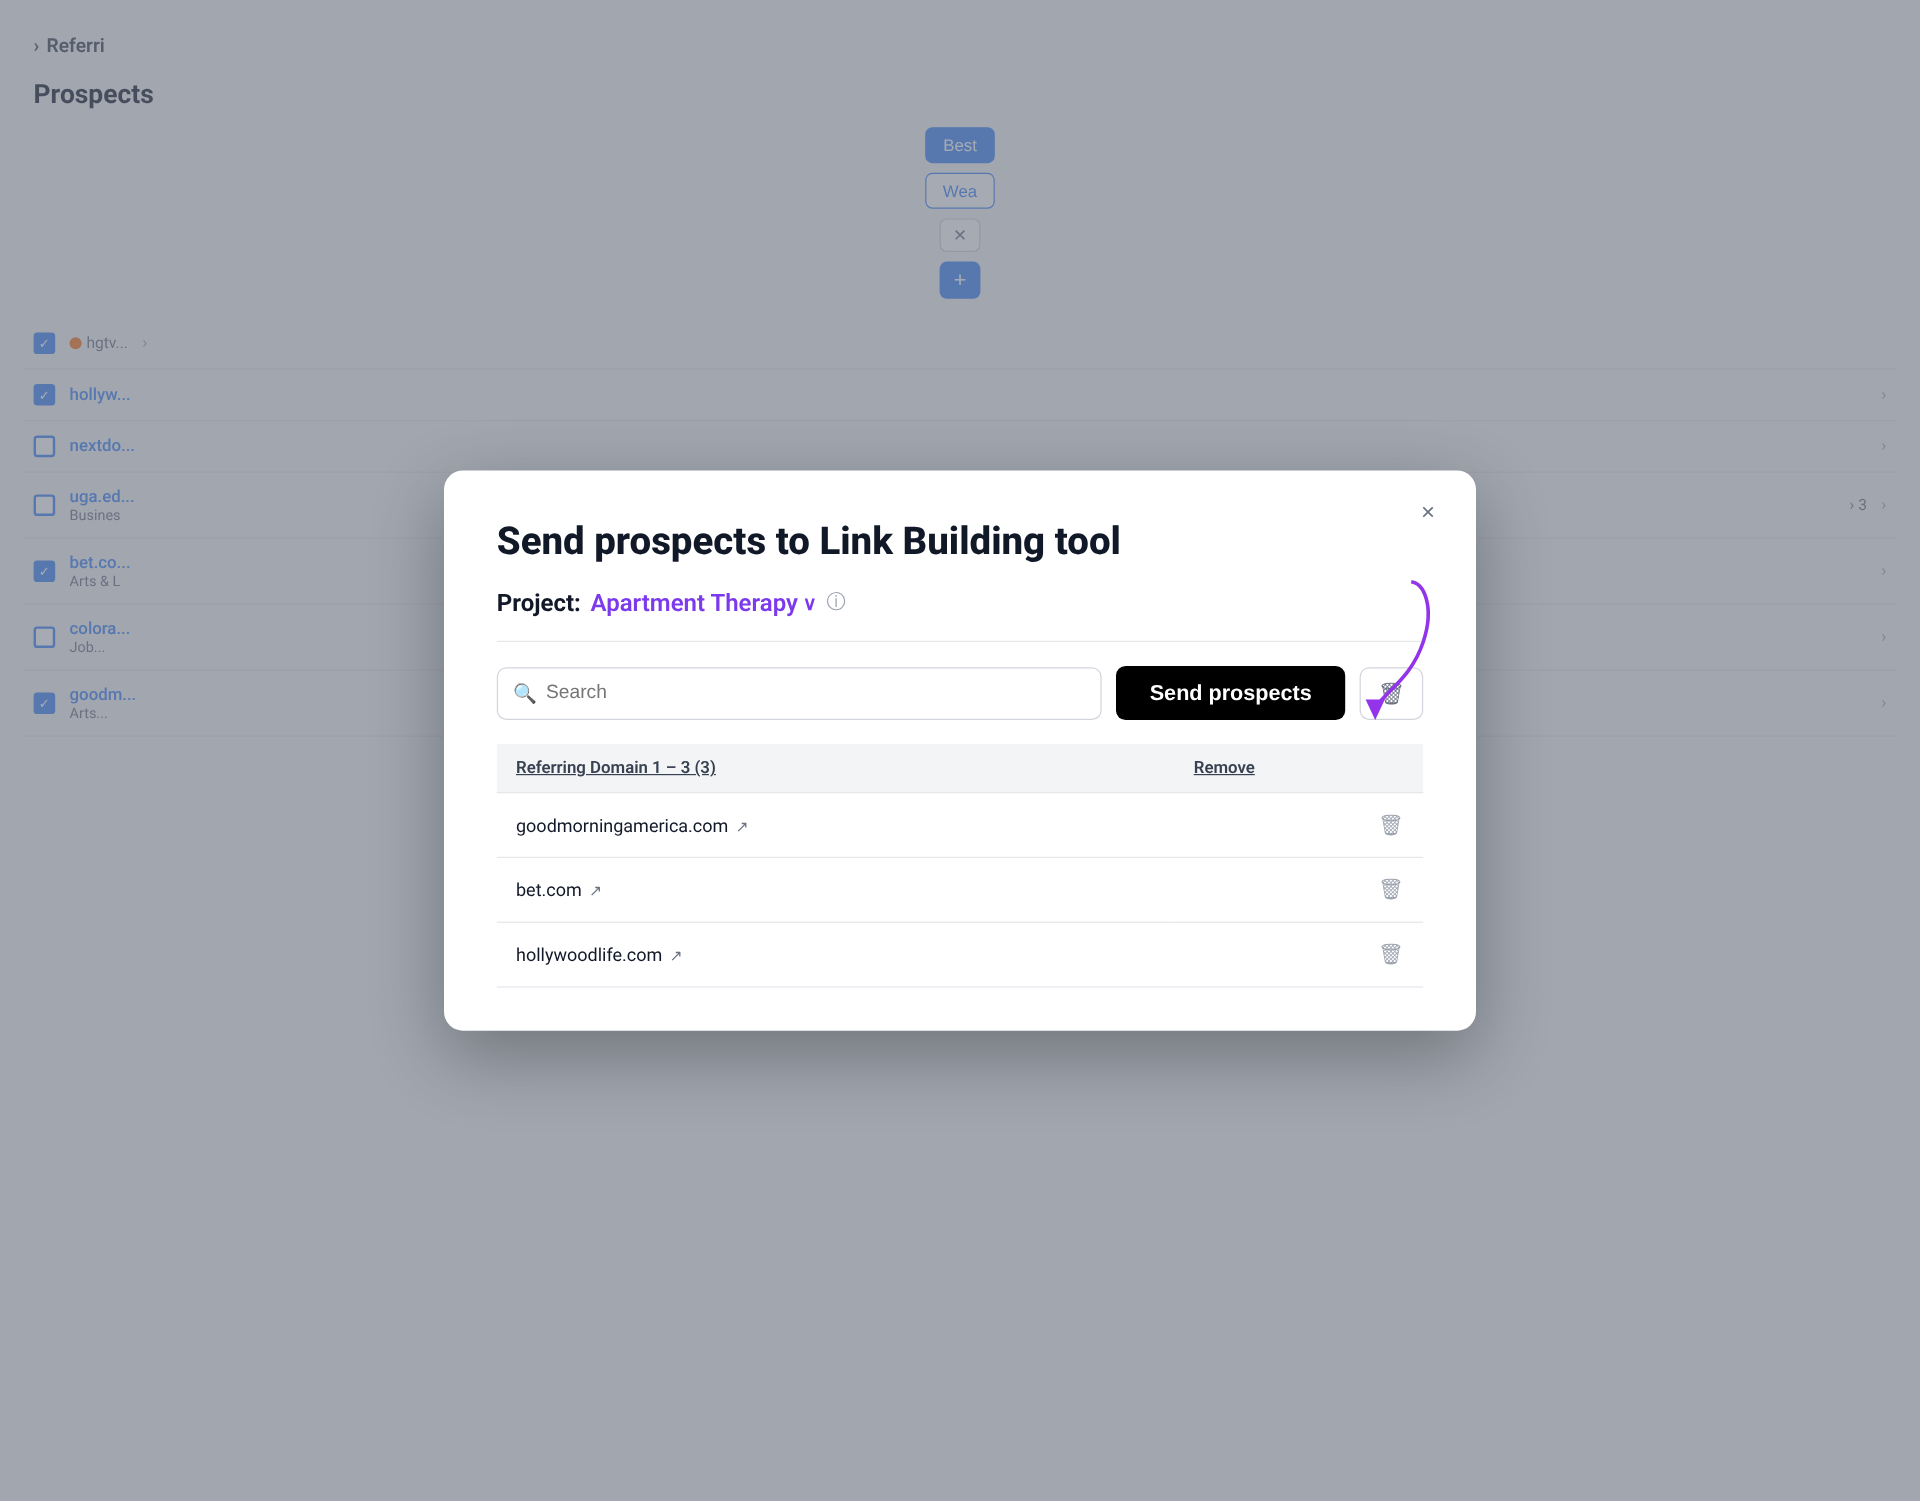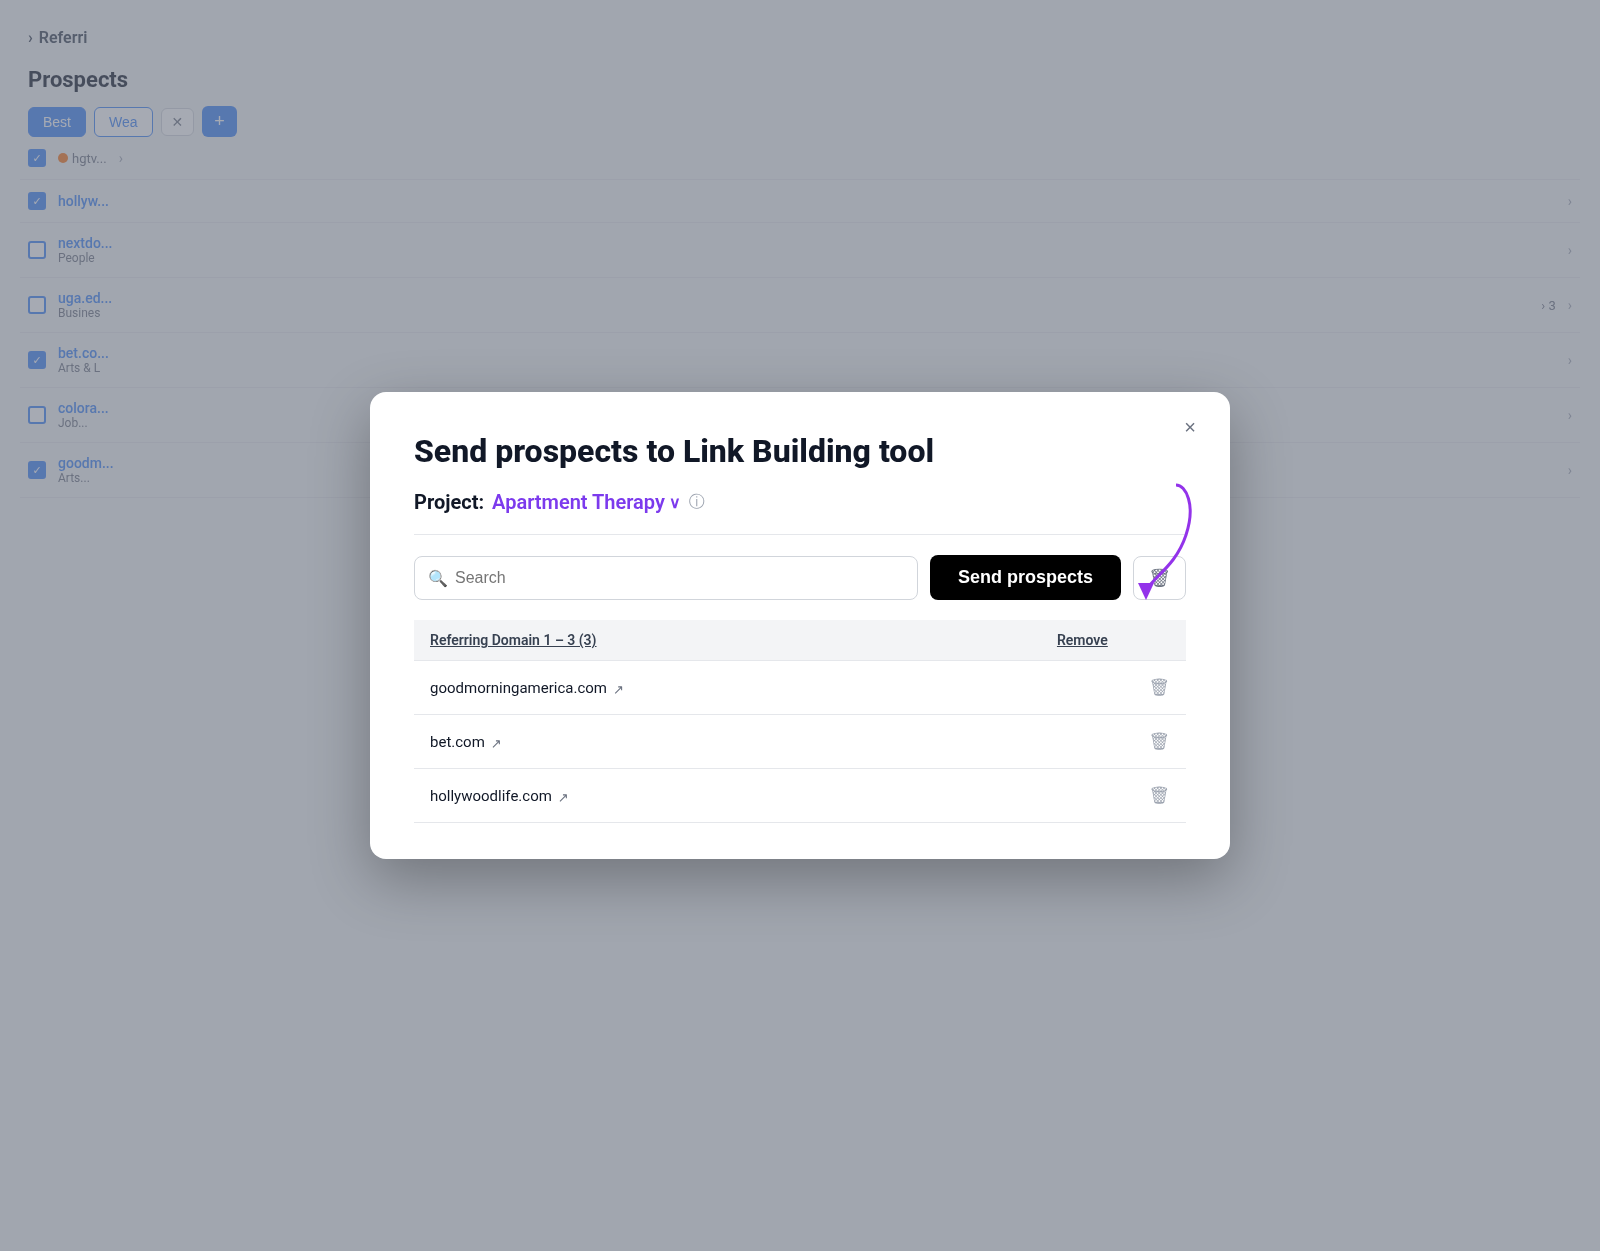--- a/index.html
+++ b/index.html
@@ -35,22 +35,24 @@
       font-size: 22px;
       font-weight: 700;
       color: #111827;
       margin-bottom: 14px;
       padding: 0 8px;
     }
 
     .bg-filter-row {
       display: flex;
       gap: 8px;
+      margin-bottom: 16px;
       padding: 0 8px;
       align-items: center;
+      flex-direction: column;
     }
 
     .bg-filter-btn {
       padding: 6px 14px;
       border: 1.5px solid #3b82f6;
       border-radius: 6px;
       background: white;
       color: #3b82f6;
       font-size: 14px;
       font-weight: 500;
@@ -298,21 +300,21 @@
       padding: 12px 16px;
       text-align: left;
       font-size: 14px;
       font-weight: 600;
       color: #374151;
       border-bottom: 1px solid #e5e7eb;
       text-decoration: underline;
     }
 
     .modal-table thead th:last-child {
-      text-align: center;
+      text-align: left;
     }
 
     .modal-table tbody tr {
       border-bottom: 1px solid #e5e7eb;
     }
 
     .modal-table tbody tr:last-child {
       border-bottom: 1px solid #e5e7eb;
     }
 
@@ -392,21 +394,20 @@
     <div class="bg-row-content">
       <div class="bg-row-link">hollyw...</div>
     </div>
     <div class="bg-chevron">›</div>
   </div>
 
   <div class="bg-table-row">
     <div class="bg-checkbox empty"></div>
     <div class="bg-row-content">
       <div class="bg-row-link">nextdo...</div>
-      <div class="bg-row-sub">People</div>
     </div>
     <div class="bg-chevron">›</div>
   </div>
 
   <div class="bg-table-row">
     <div class="bg-checkbox empty"></div>
     <div class="bg-row-content">
       <div class="bg-row-link">uga.ed...</div>
       <div class="bg-row-sub">Busines</div>
     </div>

